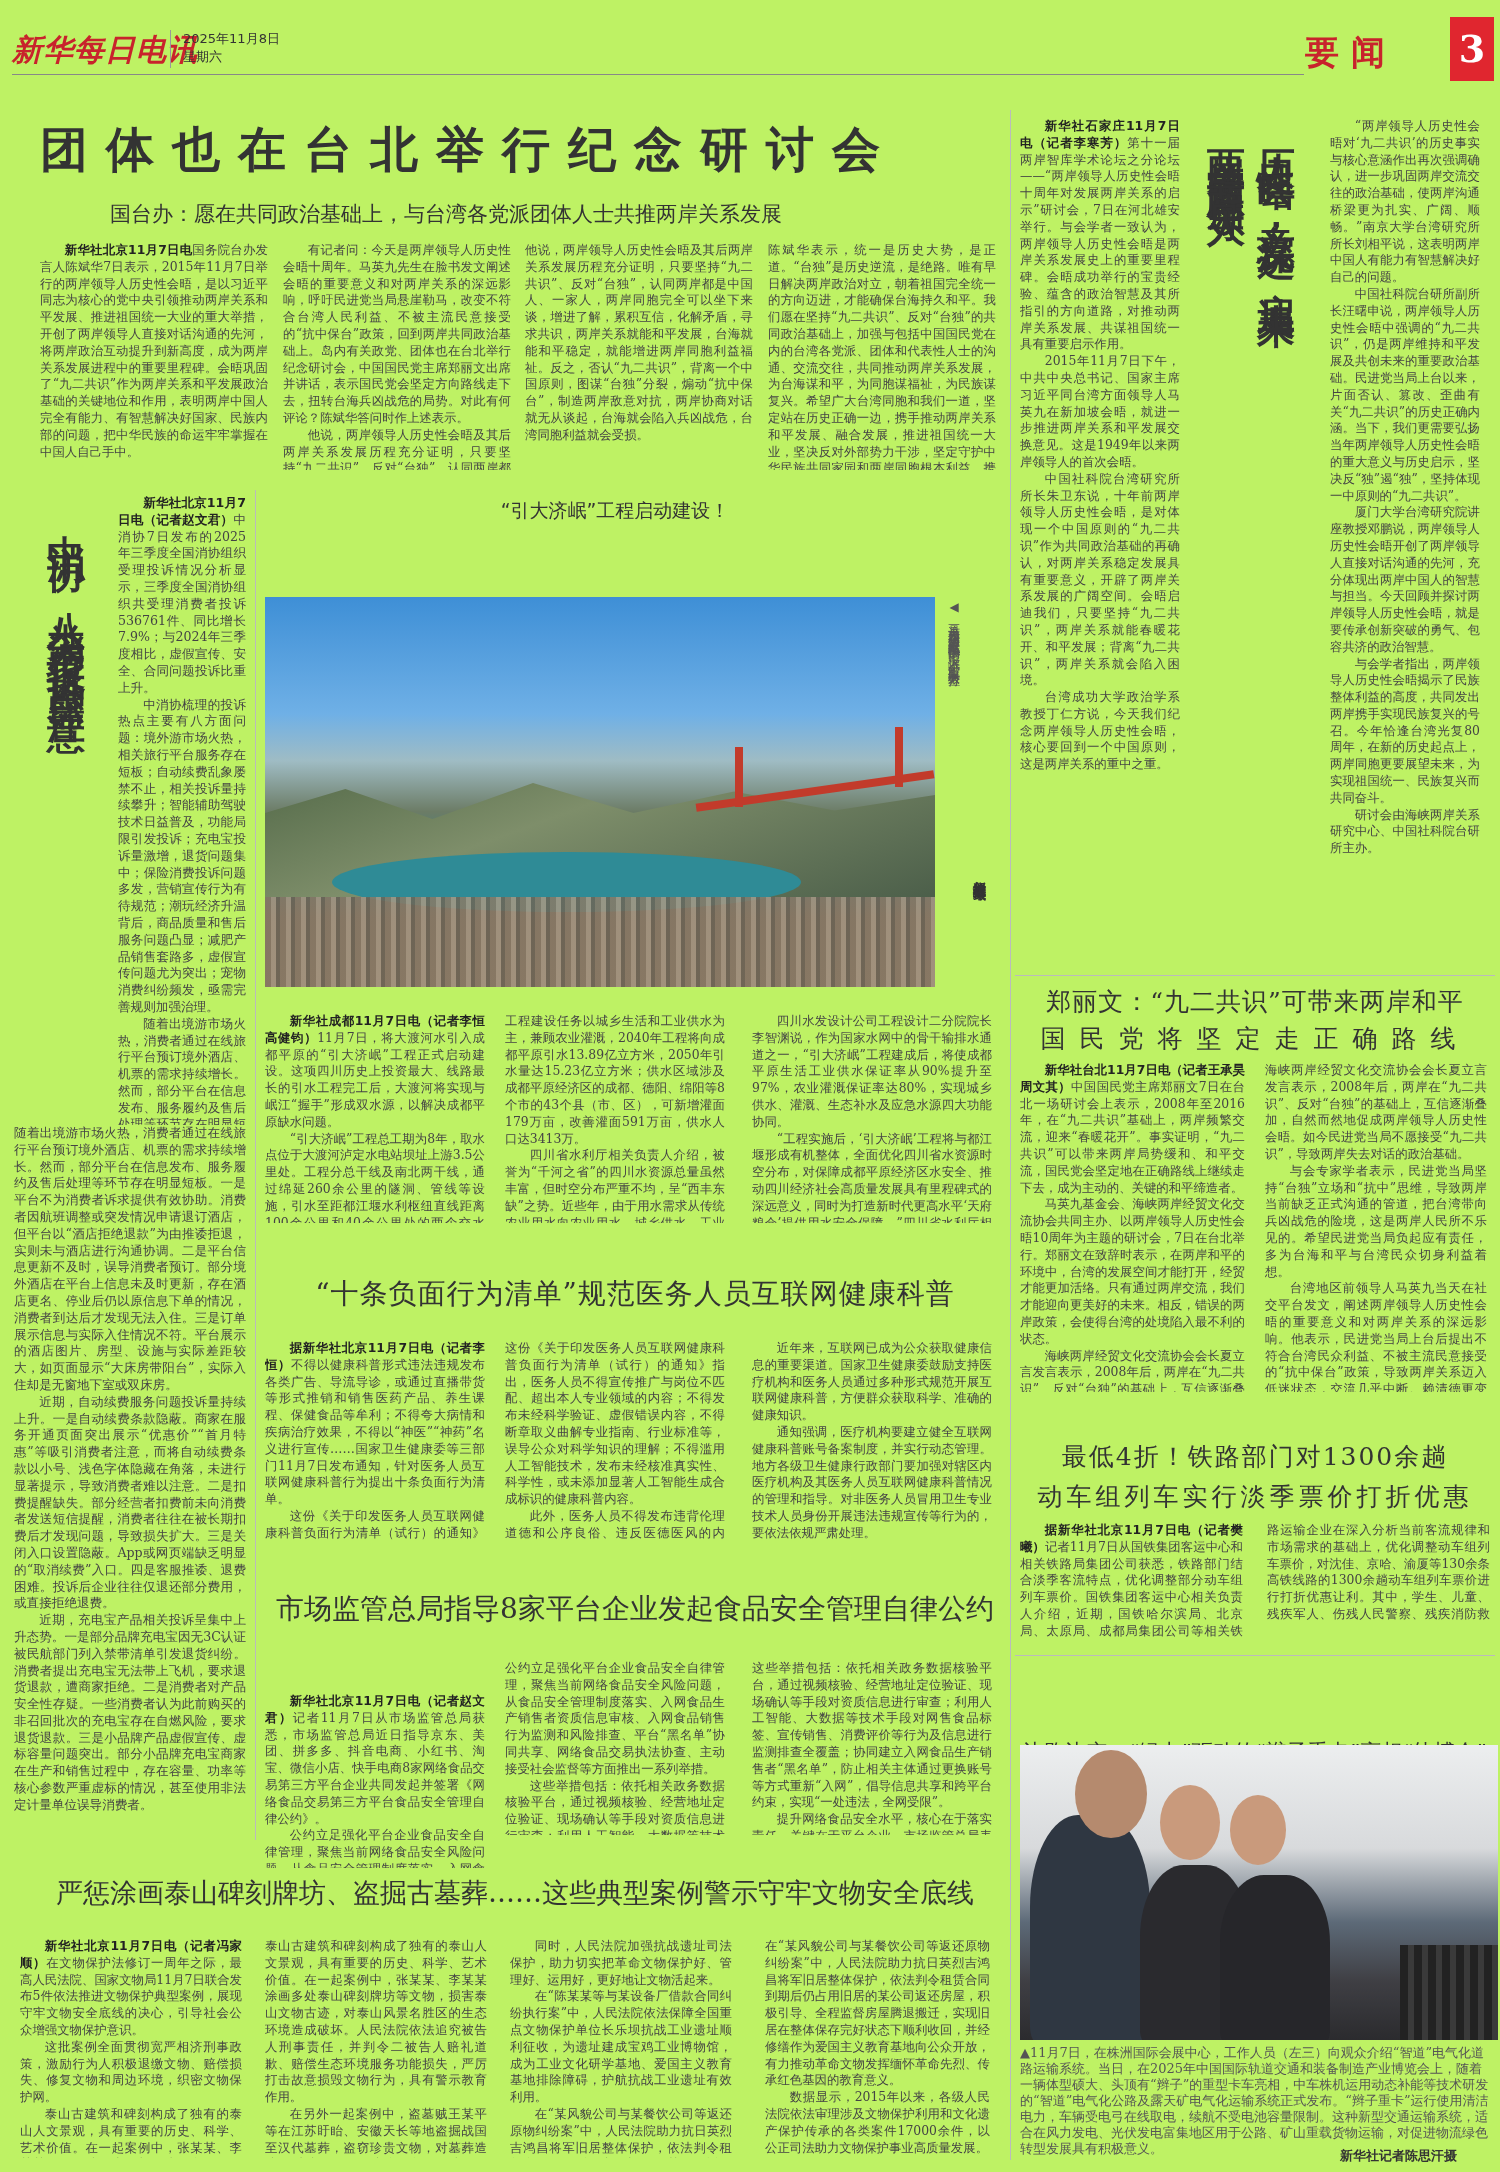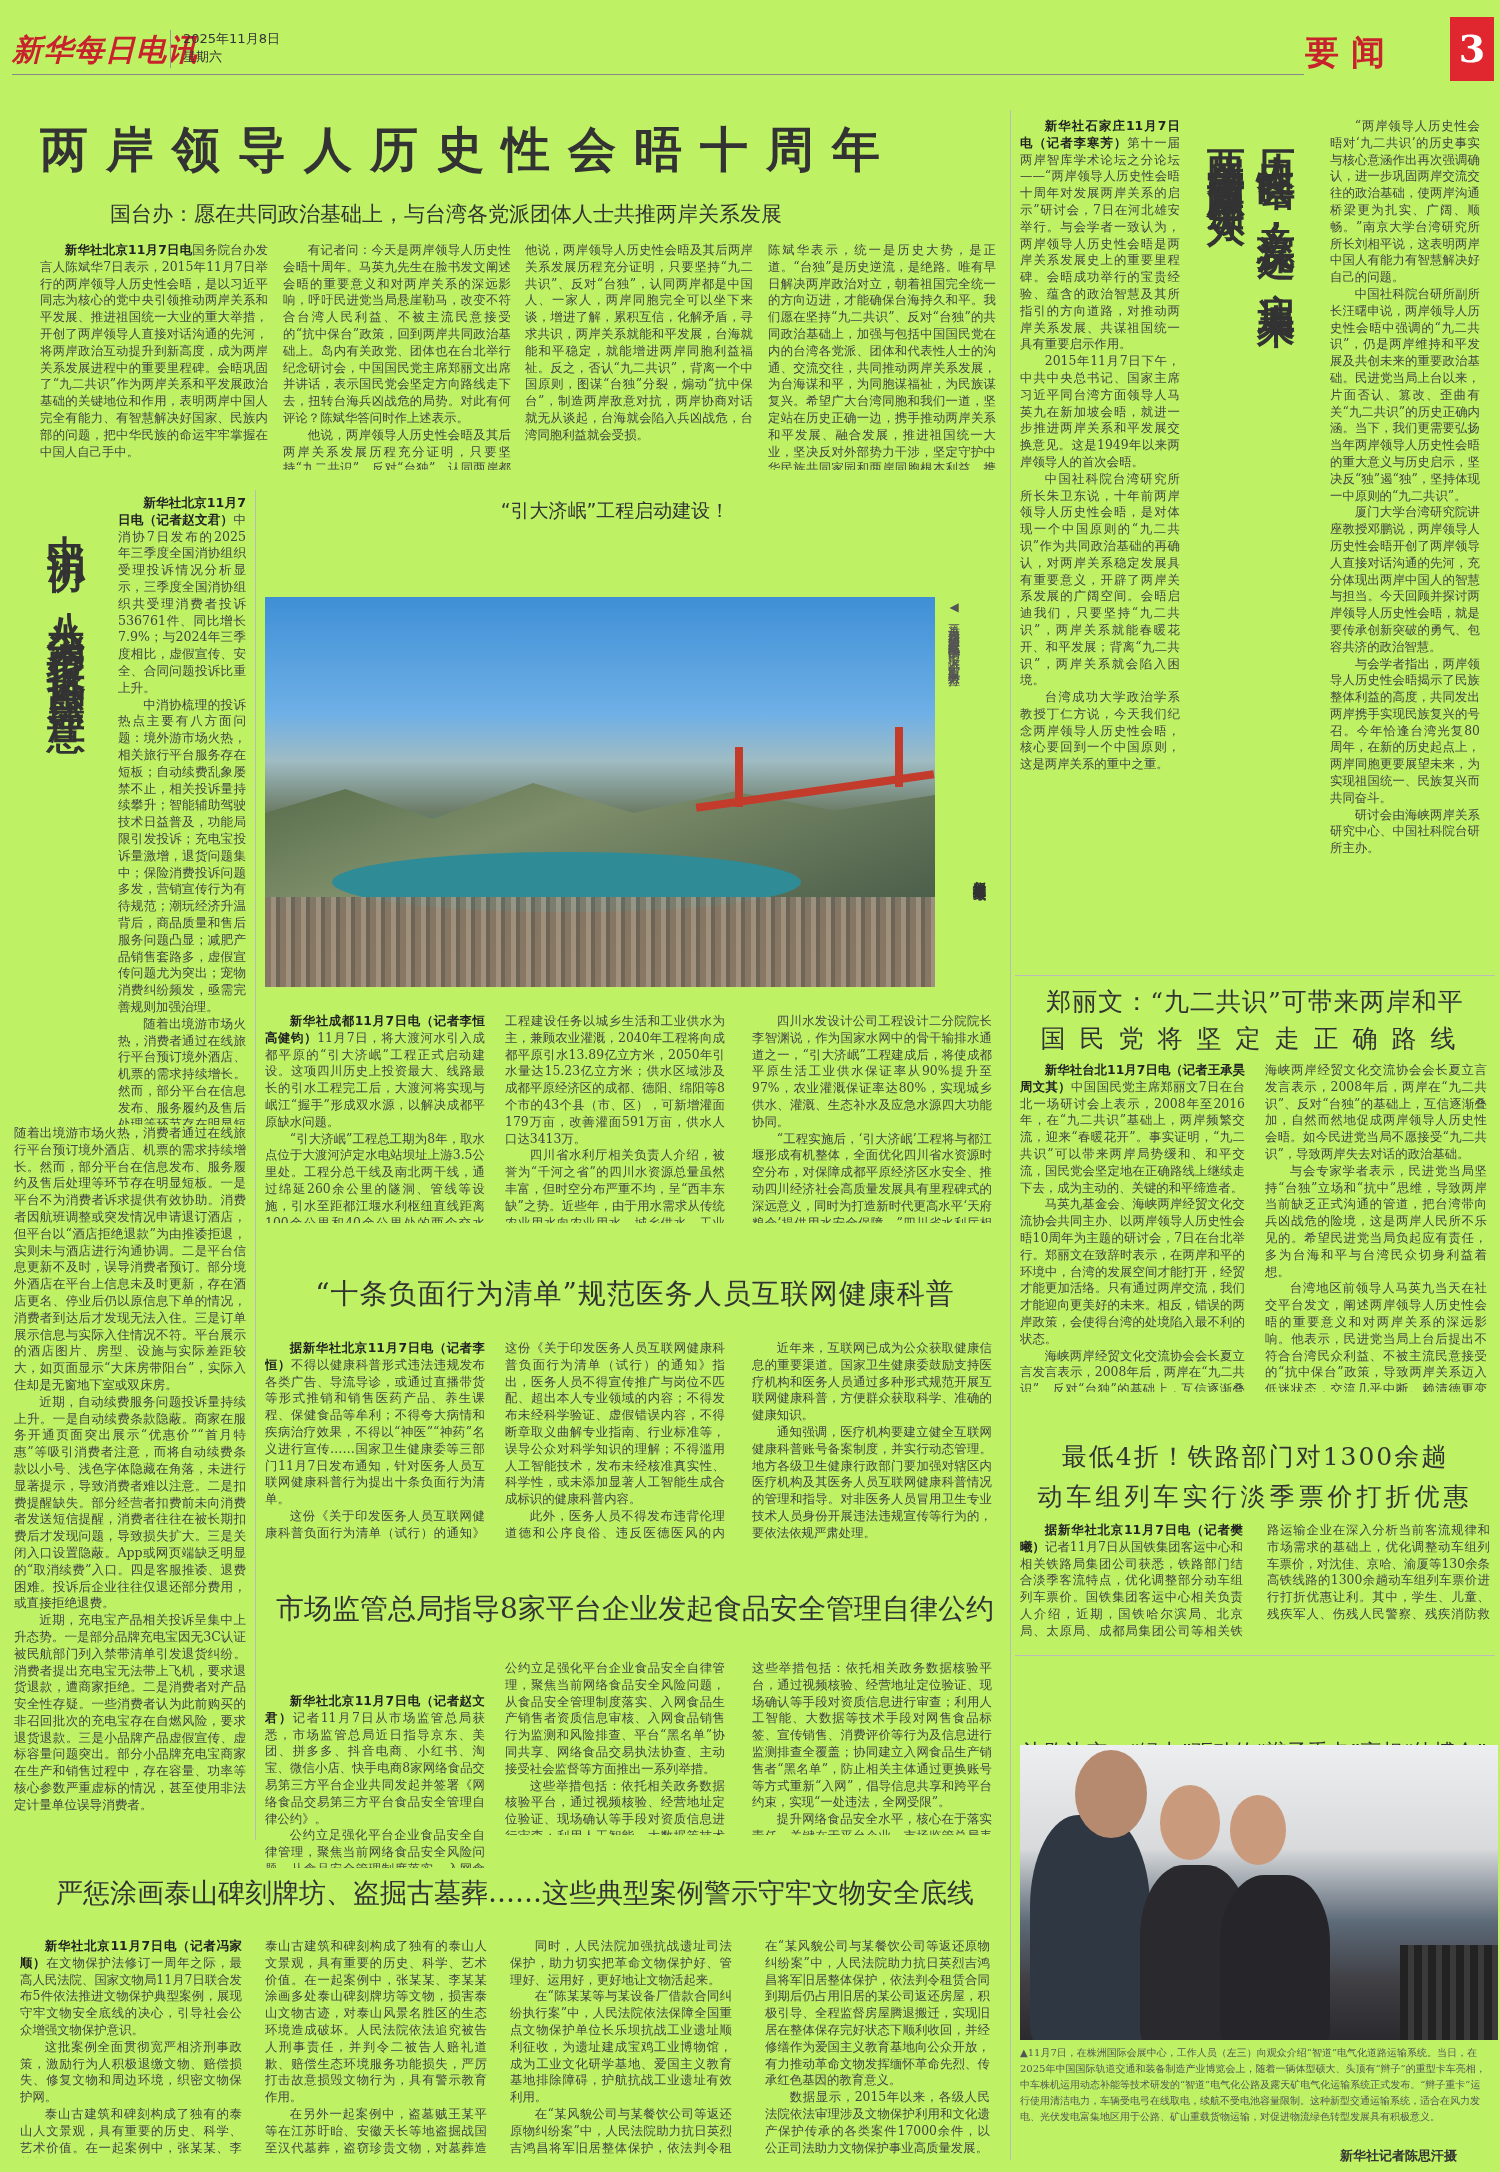--- a/index.html
+++ b/index.html
@@ -24,40 +24,40 @@
   .photo-mtn { position: absolute; left: 0; top: 180px; width: 100%; height: 120px; background: linear-gradient(160deg, #556b4a 0%, #7e8e6a 40%, #4c5f4a 100%); clip-path: polygon(0 30%, 12% 10%, 25% 35%, 40% 5%, 55% 30%, 70% 12%, 85% 28%, 100% 15%, 100% 100%, 0 100%); }
   .photo-lake { position: absolute; left: 10%; top: 255px; width: 70%; height: 60px; background: #2f8b96; border-radius: 50%; }
   .photo-bridge { position: absolute; left: 430px; top: 190px; width: 240px; height: 8px; background: #c23b2b; transform: rotate(-8deg); }
   .photo-tower { position: absolute; width: 8px; height: 60px; background: #c23b2b; }
   .photo-town { position: absolute; left: 0; top: 300px; width: 100%; height: 90px; background: repeating-linear-gradient(90deg, #8a7a66 0 6px, #a89883 6px 11px, #6e6556 11px 15px); opacity: .85; }
   .caption-v { writing-mode: vertical-rl; font-size: 12px; color: #555; letter-spacing: 1px; }
   .credit-v { writing-mode: vertical-rl; font-size: 13px; color: #333; font-weight: bold; font-family: "DejaVu Sans", sans-serif; letter-spacing: 1px; }
   .photo-expo { left: 1020px; top: 1745px; width: 478px; height: 295px; background: linear-gradient(180deg, #eceeef 0%, #d8dadc 35%, #5d6a78 60%, #3f3f44 80%, #2b2b2e 100%); overflow: hidden; }
   .person { position: absolute; border-radius: 40% 40% 8% 8%; background: #2f3742; }
   .head { position: absolute; border-radius: 50%; background: #c99a7c; }
-  .caption-h { font-size: 10px; color: #555; line-height: 16px; }
+  .caption-h { font-size: 13px; color: #555; line-height: 16px; }
   .divider-v { width: 1px; background: #bbb; }
   .divider-h { height: 1px; background: #bbb; }
 </style>
 </head>
 <body>
 
 <div class="page">
 
   <div class="abs masthead-logo">新华每日电讯</div>
   <div class="abs masthead-sep"></div>
   <div class="abs masthead-date">
     <div>2025年11月8日</div>
     <div>星期六</div>
   </div>
   <div class="abs masthead-rule"></div>
   <div class="abs section-name">要闻</div>
   <div class="abs page-num">3</div>
 
-  <div class="abs h-main">两岸领导人历史性会晤十周年</div>
+  <div class="abs h-main">团体也在台北举行纪念研讨会</div>
   <div class="abs h-sub">国台办：愿在共同政治基础上，与台湾各党派团体人士共推两岸关系发展</div>
 
   <div class="abs col" style="left:40px; top:242px; width:228px; height:228px;">
     <p><span class="lead">新华社北京11月7日电</span><span>国务院台办发言人陈斌华7日表示，2015年11月7日举行的两岸领导人历史性会晤，是以习近平同志为核心的党中央引领推动两岸关系和平发展、推进祖国统一大业的重大举措，开创了两岸领导人直接对话沟通的先河，将两岸政治互动提升到新高度，成为两岸关系发展进程中的重要里程碑。会晤巩固了“九二共识”作为两岸关系和平发展政治基础的关键地位和作用，表明两岸中国人完全有能力、有智慧解决好国家、民族内部的问题，把中华民族的命运牢牢掌握在中国人自己手中。</span></p>
   </div>
   <div class="abs col" style="left:283px; top:242px; width:228px; height:228px;">
     <p>有记者问：今天是两岸领导人历史性会晤十周年。马英九先生在脸书发文阐述会晤的重要意义和对两岸关系的深远影响，呼吁民进党当局悬崖勒马，改变不符合台湾人民利益、不被主流民意接受的“抗中保台”政策，回到两岸共同政治基础上。岛内有关政党、团体也在台北举行纪念研讨会，中国国民党主席郑丽文出席并讲话，表示国民党会坚定方向路线走下去，扭转台海兵凶战危的局势。对此有何评论？陈斌华答问时作上述表示。</p>
     <p>他说，两岸领导人历史性会晤及其后两岸关系发展历程充分证明，只要坚持“九二共识”、反对“台独”，认同两岸都是中国人、一家人，两岸同胞完全可以坐下来谈，增进了解，累积互信，化解矛盾，寻求共识，两岸关系就能和平发展，台海就能和平稳定，就能增进两岸同胞利益福祉。反之，否认“九二共识”，背离一个中国原则，图谋“台独”分裂，煽动“抗中保台”，制造两岸敌意对抗，两岸协商对话就无从谈起，台海就会陷入兵凶战危，台湾同胞利益就会受损。</p>
   </div>
   <div class="abs col" style="left:525px; top:242px; width:228px; height:228px;">

